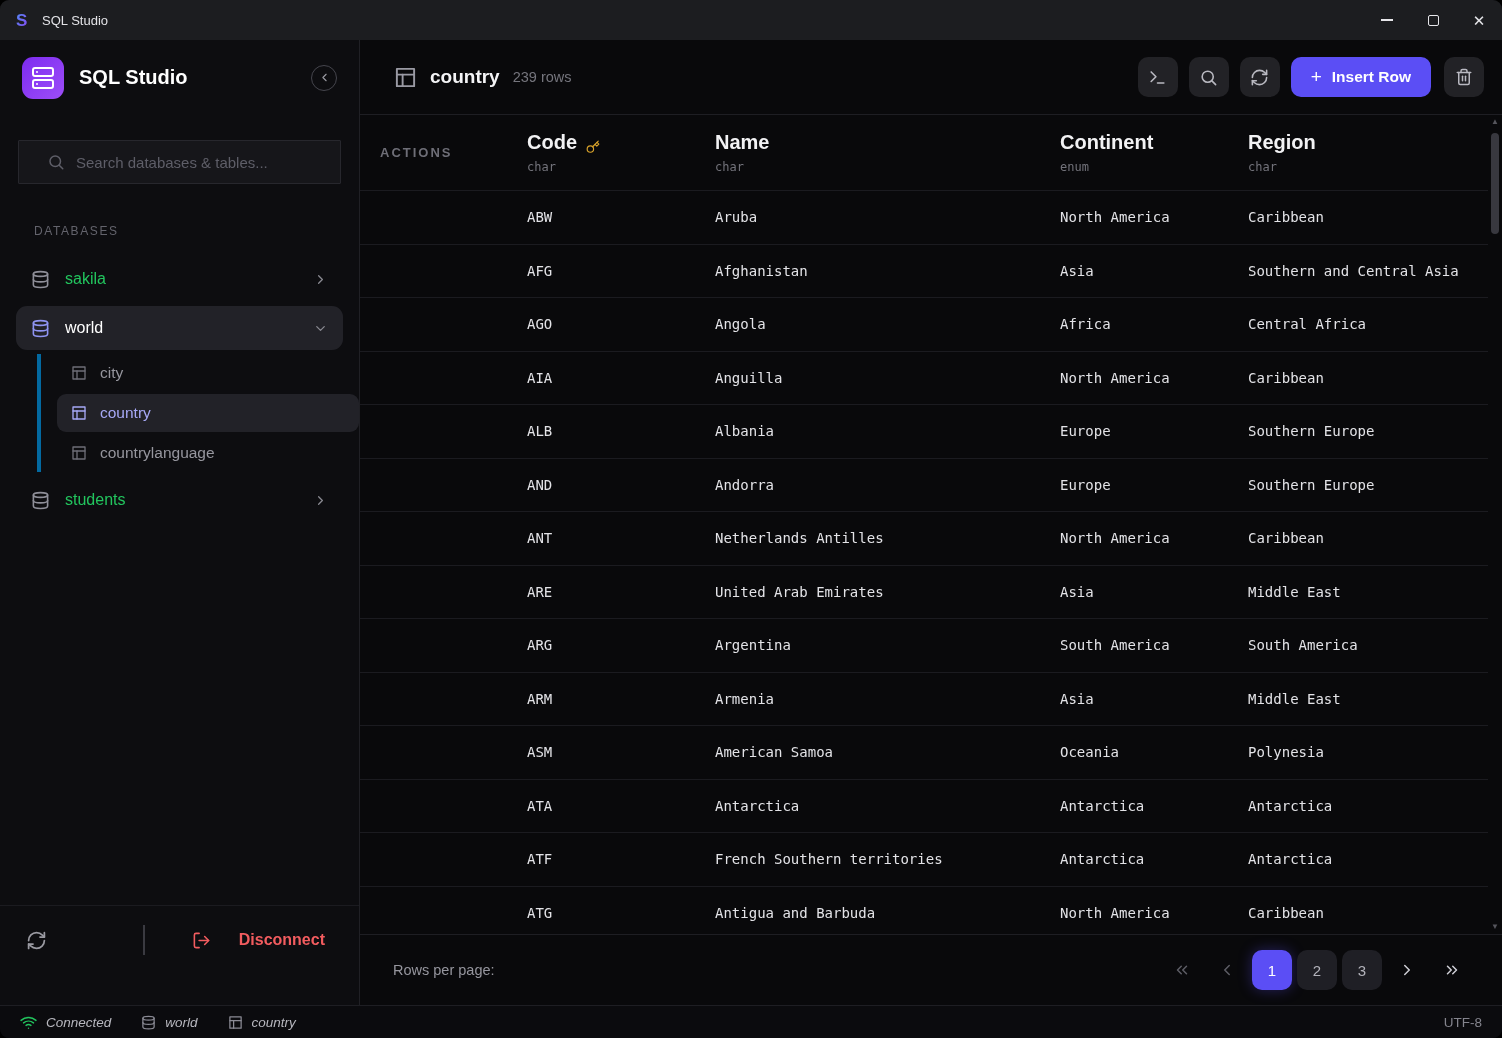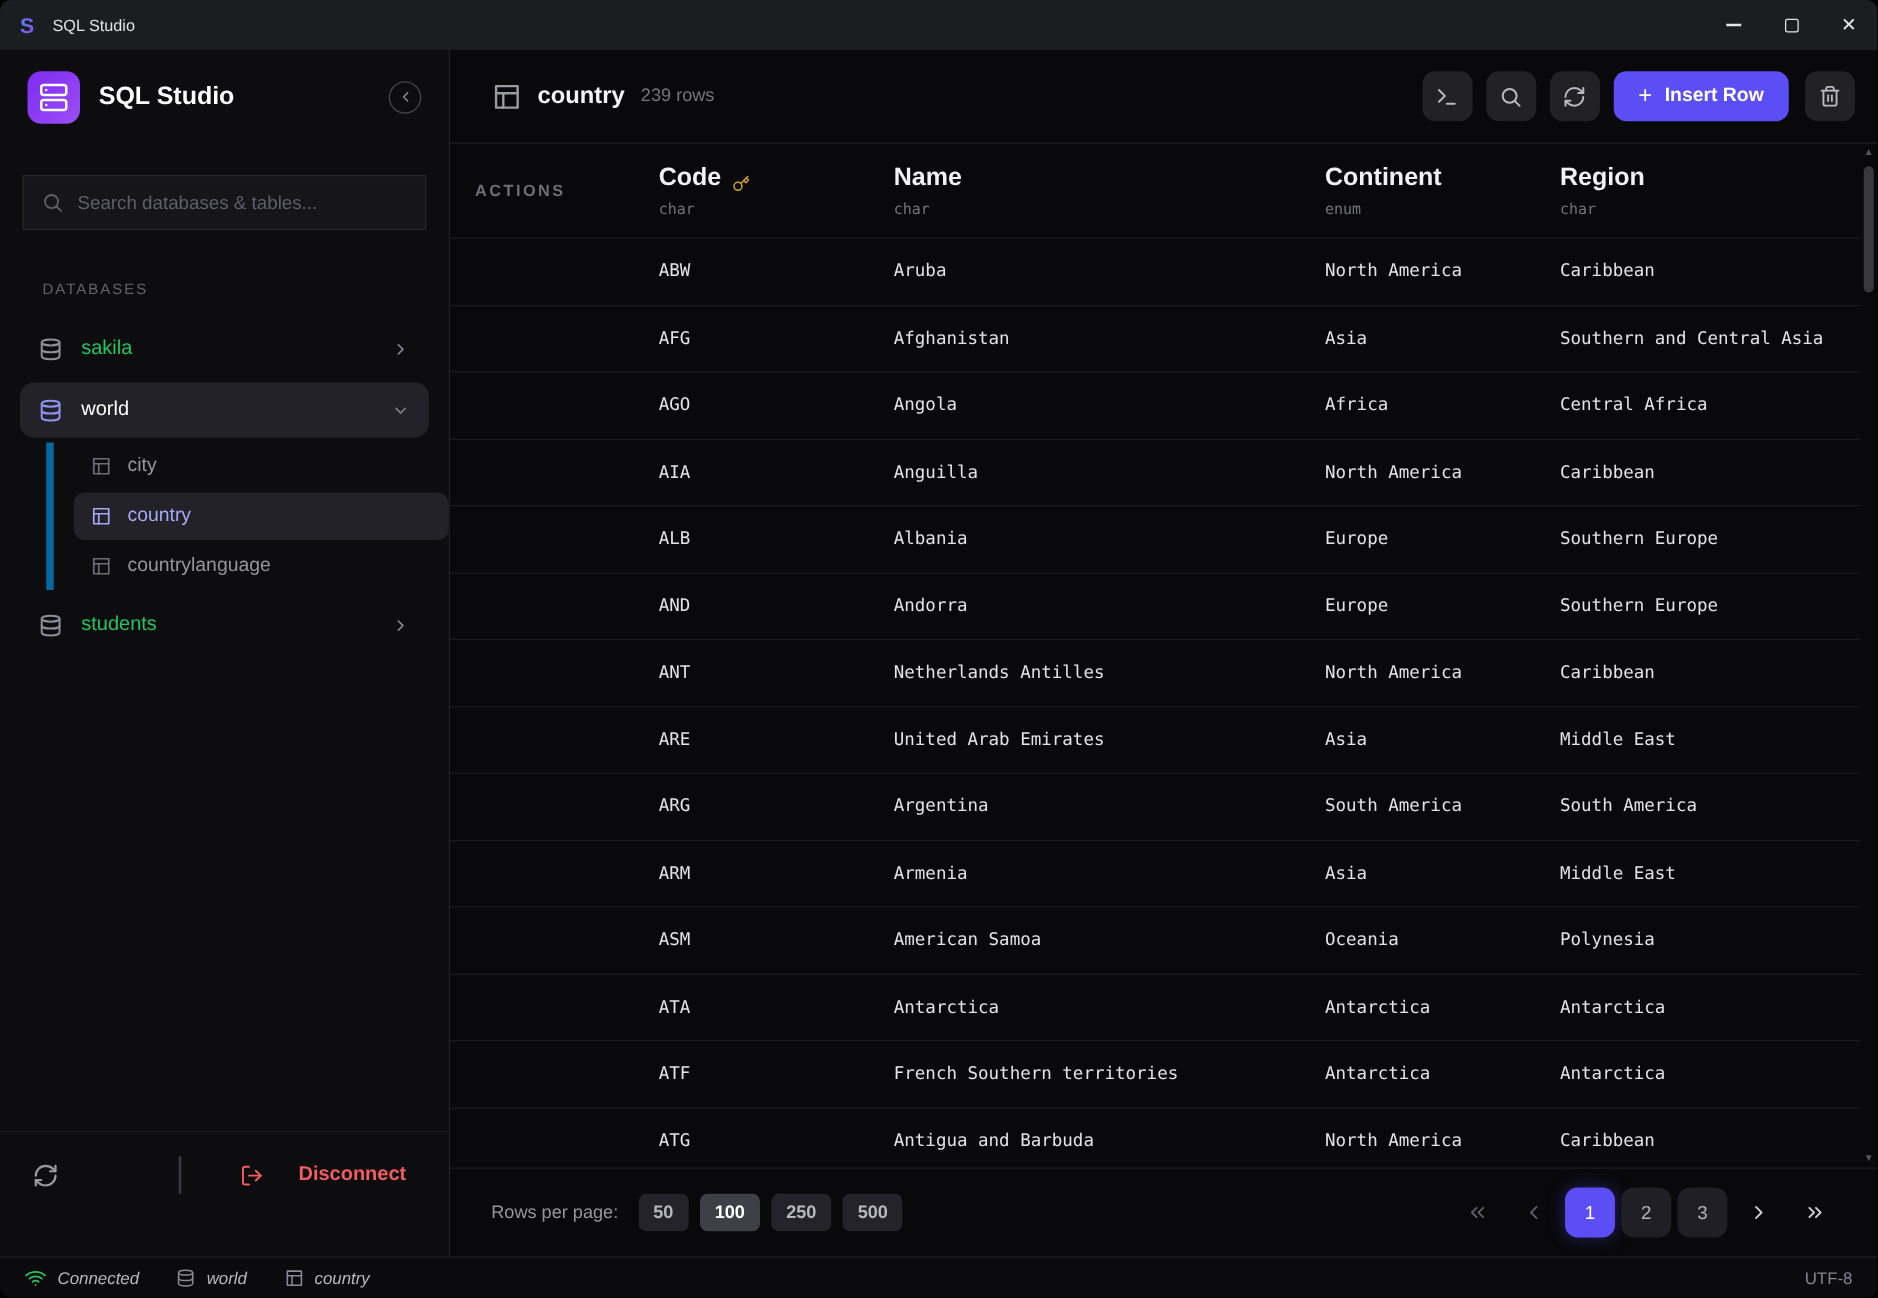--- a/index.html
+++ b/index.html
@@ -26,33 +26,33 @@
   .sidebar { width:360px; flex:0 0 auto; background:#0d0d10; border-right:1px solid #202025;
              display:flex; flex-direction:column; }
   .side-header { height:75px; flex:0 0 auto; display:flex; align-items:center; padding:0 22px; }
   .brand-icon { width:42px; height:42px; border-radius:11px; background:linear-gradient(135deg,#7d2bf0,#9d4ef8);
                 display:flex; align-items:center; justify-content:center; }
   .brand-name { margin-left:15px; font-size:20px; font-weight:bold; color:#fff; }
   .collapse-btn { margin-left:auto; width:26px; height:26px; border-radius:50%; border:1.5px solid #45454d;
                   display:flex; align-items:center; justify-content:center; color:#9a9aa2; background:transparent; }
 
   .search-box { margin:25px 18px 0; height:44px; background:#16161a; border:1px solid #27272d; border-radius:1px;
-                display:flex; align-items:center; padding:0 14px; gap:11px; color:#5e5e68; }
+                display:flex; align-items:center; padding:0 28px; gap:11px; color:#5e5e68; }
   .search-box input { flex:1; background:transparent; border:none; outline:none; color:#c9c9ce; font-size:15px;
                       font-family:"Liberation Sans", sans-serif; }
   .search-box input::placeholder { color:#5e5e68; }
 
   .section-label { margin:40px 0 14px 34px; font-size:12px; letter-spacing:1.6px; color:#63636c; }
 
   .tree { flex:1 1 auto; overflow:hidden; }
   .db-item { height:44px; margin:5px 16px 0; padding:0 15px; border-radius:11px; display:flex; align-items:center;
              gap:15px; font-size:16px; color:#22c55e; }
   .db-item.selected { background:#222228; color:#fff; }
   .db-item .chev { margin-left:auto; color:#8a8a92; display:flex; }
-  .db-children { margin:4px 0 6px 37px; border-left:6px solid #0369a1; padding-left:16px; }
+  .db-children { margin:4px 0 6px 37px; border-left:4px solid #0369a1; padding-left:16px; }
   .tbl-item { height:38px; display:flex; align-items:center; gap:13px; padding:0 14px; border-radius:9px;
               font-size:15.5px; color:#96969e; margin-bottom:2px; }
   .tbl-item.selected { background:#222228; color:#a7a9f6; }
   .tbl-item.selected .tbl-ico { color:#a7a9f6; }
   .tbl-ico { color:#6e6e77; display:flex; }
 
   .side-footer { flex:0 0 auto; height:100px; border-top:1px solid #1b1b20; padding:16px 22px 0;
                  display:flex; align-items:flex-start; }
   .footer-row { display:flex; align-items:center; width:100%; height:36px; }
   .refresh-side-btn { background:transparent; border:none; color:#9a9aa2; display:flex; padding:4px; }
@@ -504,26 +504,20 @@
         <div class="vscrollbar">
           <span class="sb-arrow">▲</span>
           <span class="sb-thumb"></span>
           <span class="sb-spacer"></span>
           <span class="sb-arrow">▼</span>
         </div>
       </div>
 
       <div class="pagination-bar">
         <span class="rpp-label">Rows per page:</span>
-        <div class="rpp-group" id="rpp-group">
-            <button class="rpp-btn">50</button>
-            <button class="rpp-btn selected">100</button>
-            <button class="rpp-btn">250</button>
-            <button class="rpp-btn">500</button>
-          </div>
         <div class="pager">
           <button class="pg-nav dim">
             <span>
               <svg width="18" height="18" viewBox="0 0 24 24" fill="none" stroke="currentColor" stroke-width="2" stroke-linecap="round" stroke-linejoin="round">
                   <polyline points="11 17 6 12 11 7"></polyline>
                   <polyline points="18 17 13 12 18 7"></polyline>
                 </svg>
             </span>
           </button>
           <button class="pg-nav dim">

